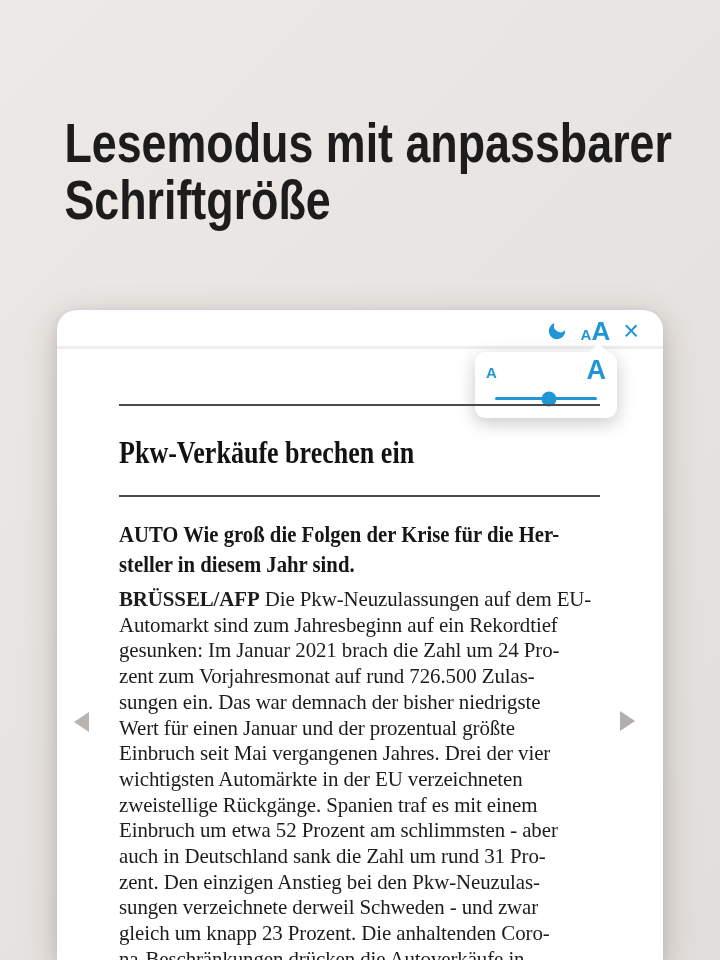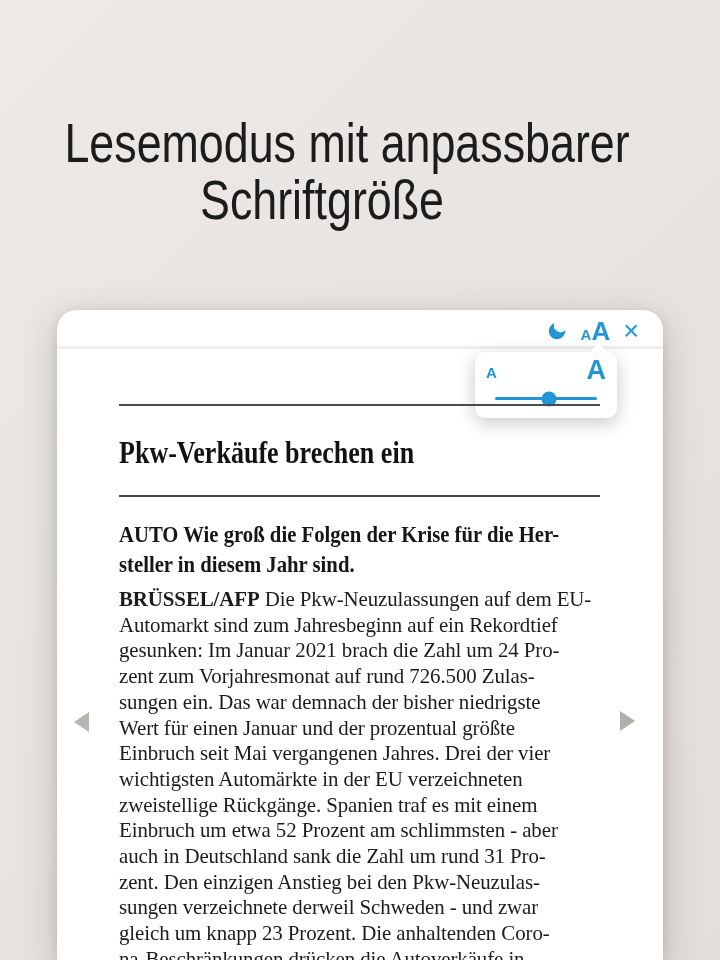--- a/index.html
+++ b/index.html
@@ -4,22 +4,22 @@
 <style>
   html,body { margin:0; padding:0; }
   body {
     width:720px; height:960px; overflow:hidden; position:relative;
     background: linear-gradient(135deg, #ece9e6 0%, #e7e3e0 55%, #e2dedb 100%);
     font-family: "Liberation Sans", sans-serif;
   }
   
   .promo-title {
     position:absolute; top:114px; left:0; width:644px;
-    text-align:center; color:#1c1c1c;
-    font-size:56px; line-height:57px; font-weight:400;
+    color:#1c1c1c;
+    font-size:56px; line-height:57px; font-weight:700;
   }
   .promo-title .tline { display:block; transform:scaleX(0.80); transform-origin:50% 50%; white-space:nowrap; }
 
   
   .card {
     position:absolute; left:57px; top:310px; width:606px; height:650px;
     background:#ffffff; border-radius:20px 20px 0 0;
     box-shadow: 0 10px 35px rgba(90,78,70,0.30), 0 2px 10px rgba(90,78,70,0.12);
   }
   .toolbar-icons {

